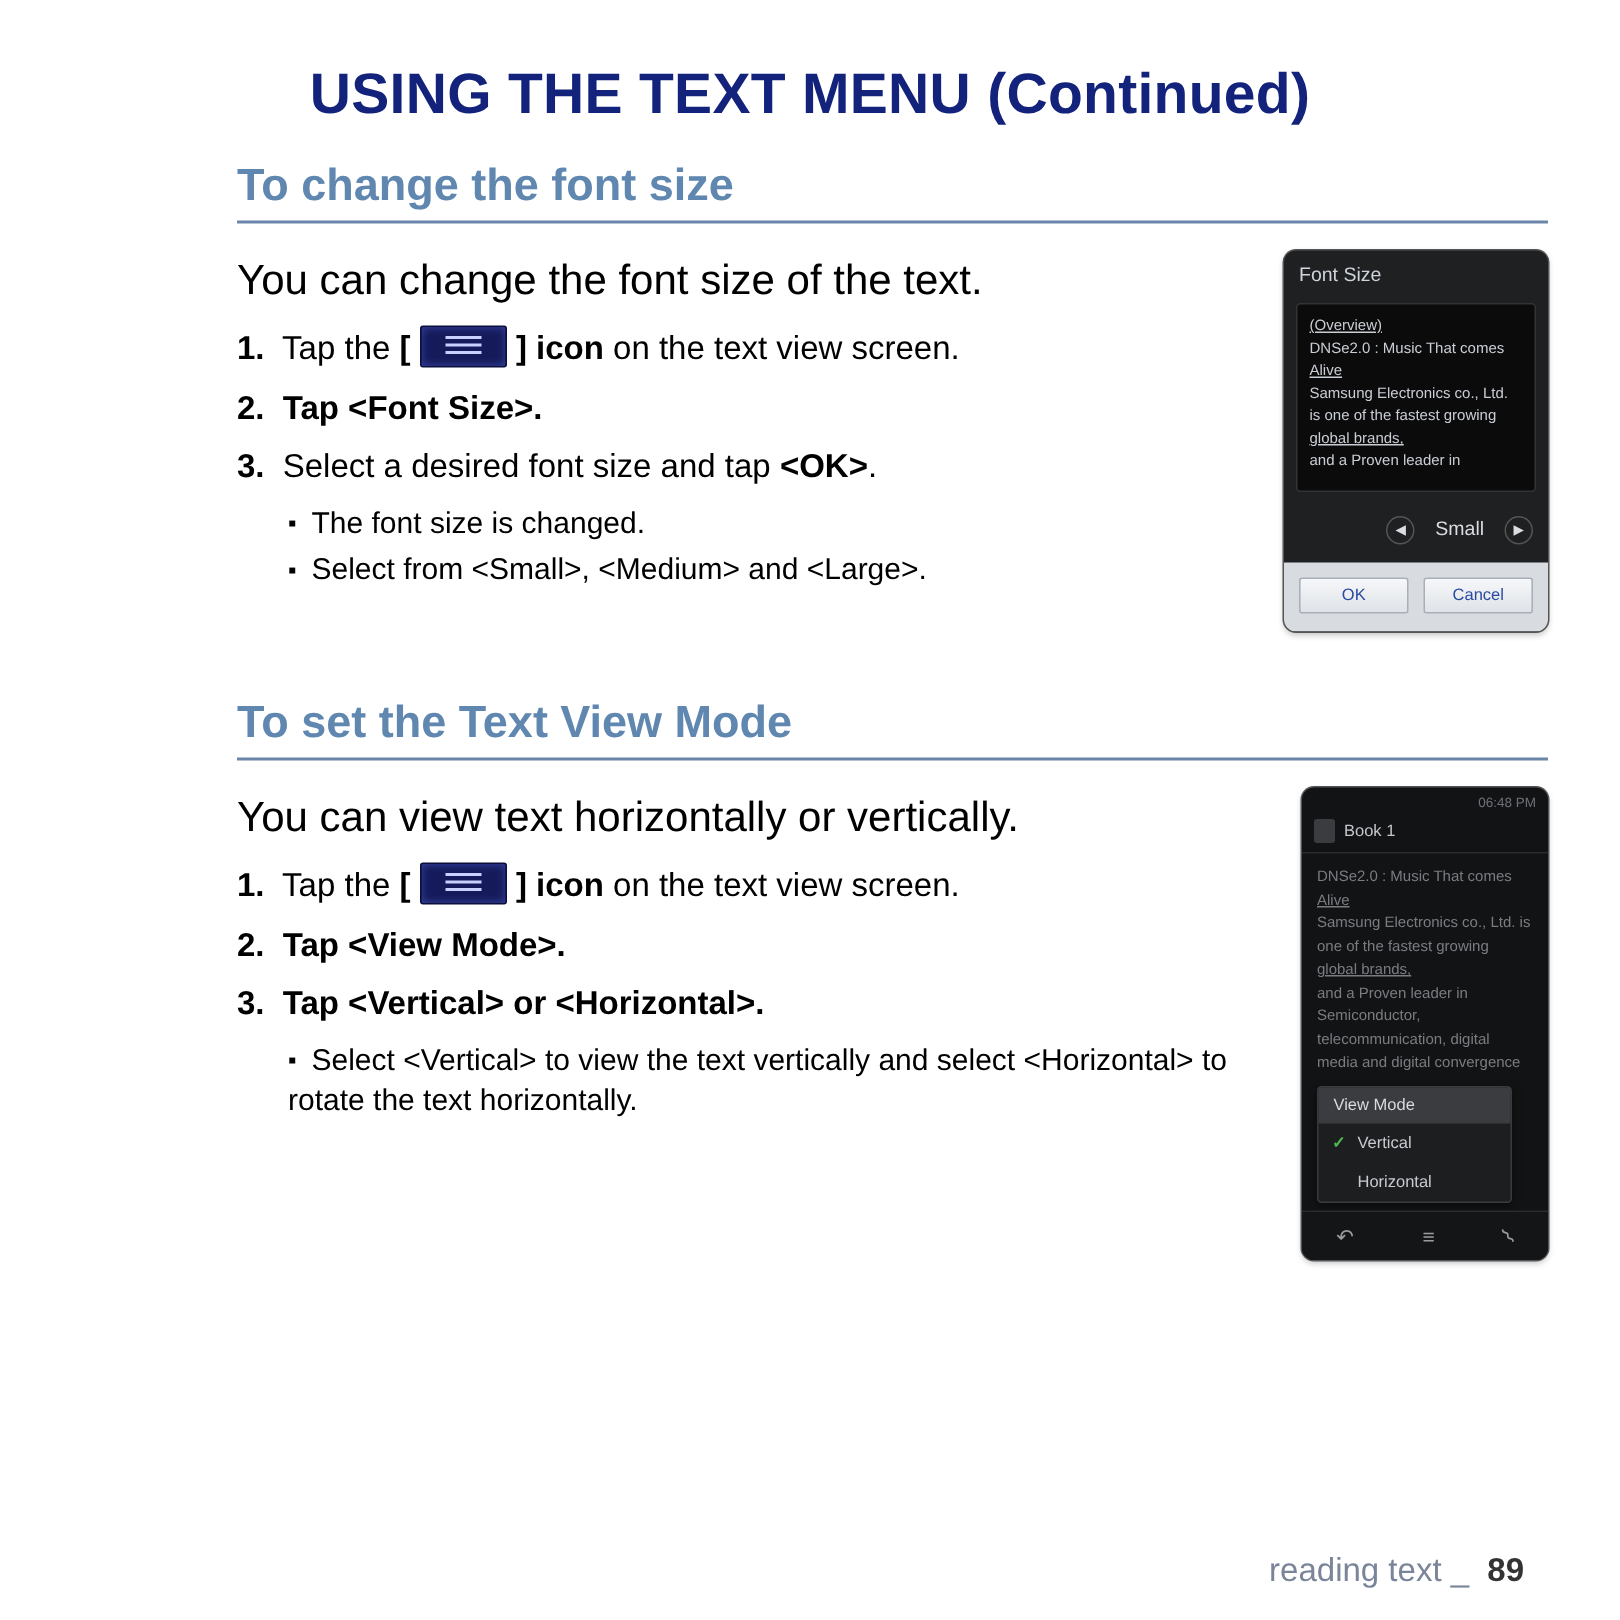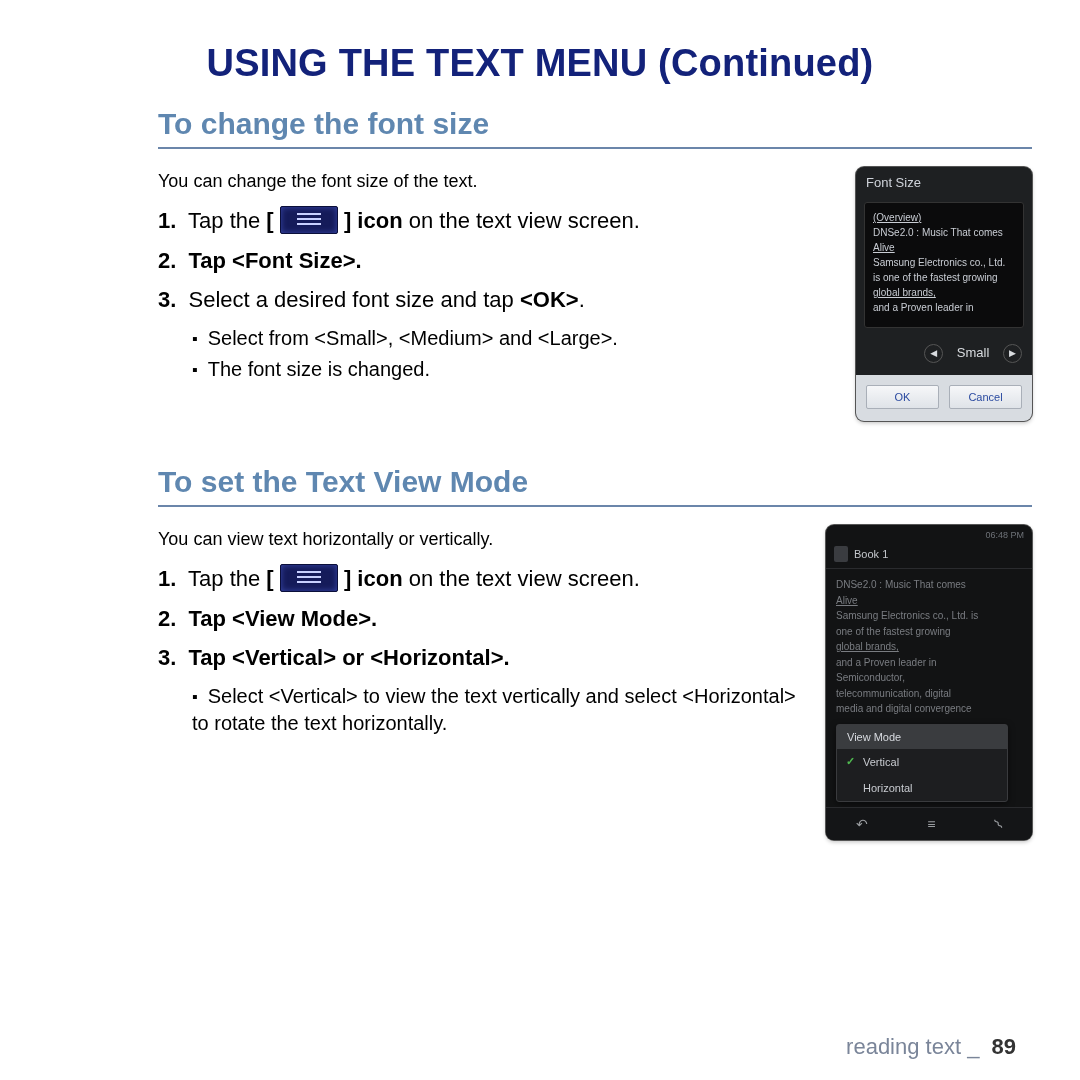--- a/index.html
+++ b/index.html
@@ -39,21 +39,21 @@
   .section-row {
     display: flex;
     gap: 24px;
     align-items: flex-start;
   }
   .section-body {
     flex: 1 1 auto;
     padding-left: 110px;
   }
   .intro {
-    font-size: 18px;
+    font-size: 28px;
     margin: 8px 0 14px 0;
   }
   .num {
     font-weight: 700;
     font-size: 22px;
     margin-right: 6px;
   }
   .step {
     font-size: 22px;
     margin: 6px 0 10px 0;
@@ -161,21 +161,21 @@
     padding: 5px 0;
     font-size: 11px;
     color: #2a4aa0;
     background: linear-gradient(#f6f7f9, #dfe3e8);
     border: 1px solid #a9afb8;
     border-radius: 2px;
   }
 
   
   .phone2 {
-    width: 206px;
+    width: 164px;
     height: 315px;
     border-radius: 8px;
     box-shadow: 0 0 0 1px #555, 0 2px 4px rgba(0,0,0,0.25);
     background: #121314;
     color: #8c8f94;
     font-size: 10px;
     overflow: hidden;
     flex: 0 0 auto;
     position: relative;
     margin-top: 4px;
@@ -279,22 +279,22 @@
         <span class="num">2.</span>
         <span class="bold">Tap &lt;Font Size&gt;.</span>
       </div>
 
       <div class="step">
         <span class="num">3.</span>
         <span>Select a desired font size and tap <span class="bold">&lt;OK&gt;</span>.</span>
       </div>
 
       <ul class="bullets">
+        <li>The font size is changed.</li>
         <li>Select from &lt;Small&gt;, &lt;Medium&gt; and &lt;Large&gt;.</li>
-        <li>The font size is changed.</li>
       </ul>
     </div>
 
     <div class="phone">
       <div class="p-title">Font Size</div>
       <div class="p-body">
         <u>(Overview)</u><br>
         <span>DNSe2.0 : Music That comes</span><br>
         <u>Alive</u><br>
         <span>Samsung Electronics co., Ltd.</span><br>

